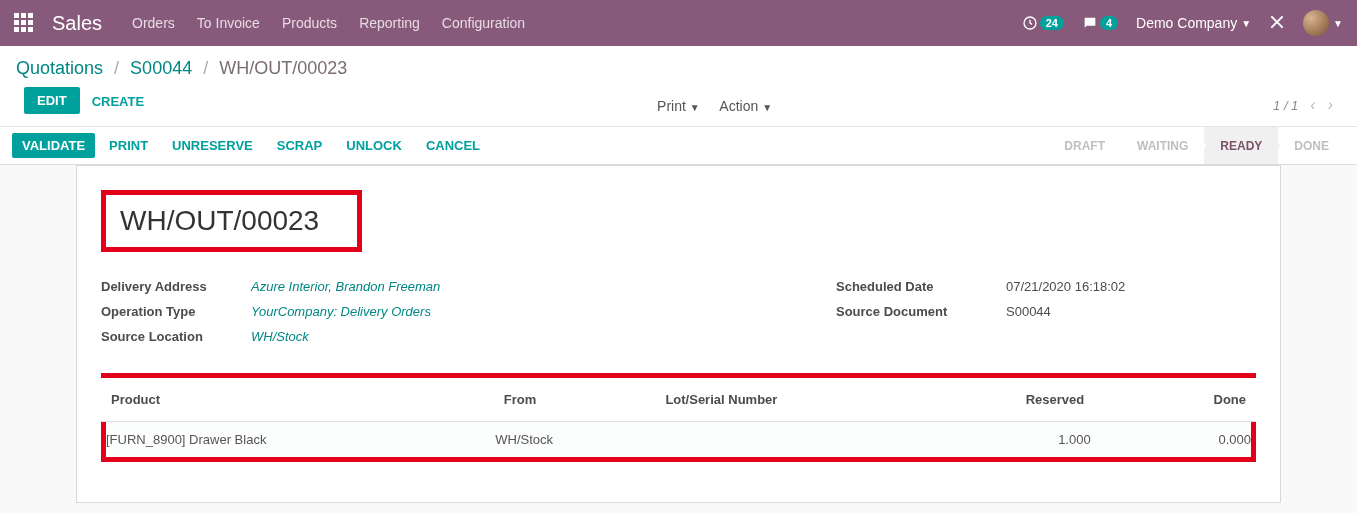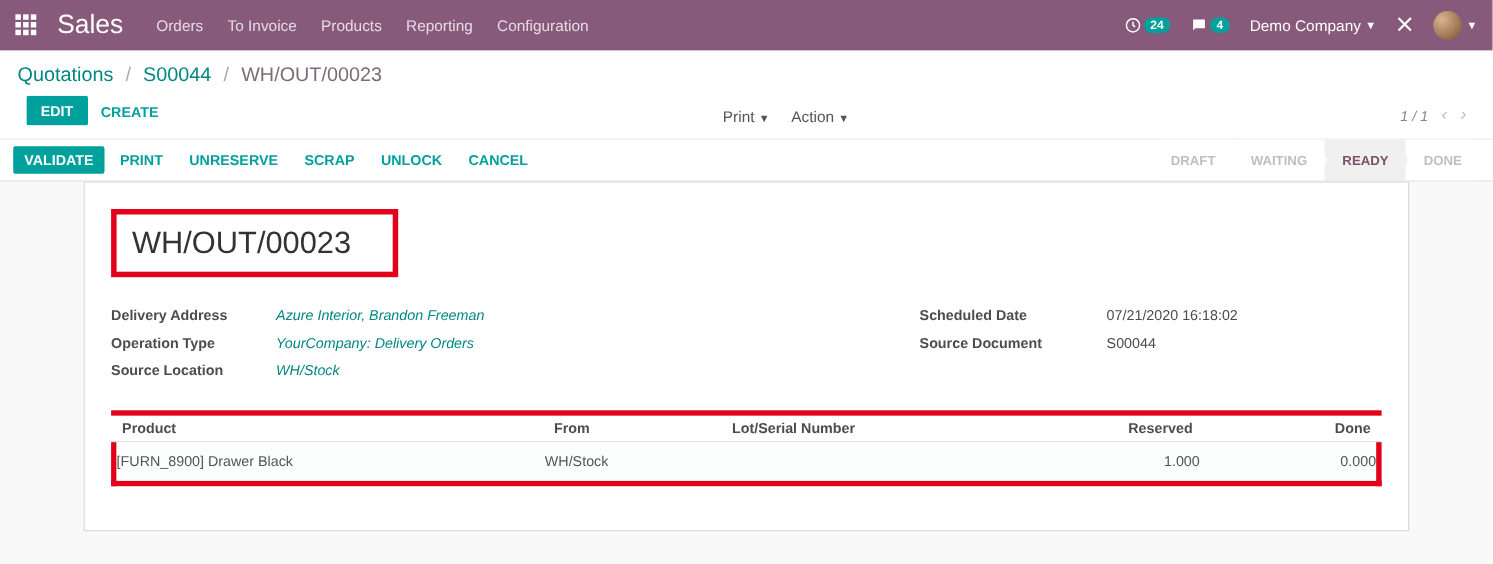--- a/index.html
+++ b/index.html
@@ -2,21 +2,21 @@
 <html><head>
 <meta charset="utf-8">
 <style>
   * { box-sizing: border-box; margin: 0; padding: 0; }
   body { font-family: -apple-system, "Helvetica Neue", Helvetica, Arial, sans-serif; font-size: 13px; color: #4c4c4c; background: #f9f9f9; }
 
   
   .navbar { background: #875a7b; color: #fff; height: 46px; display: flex; align-items: center; padding: 0 14px; }
   .navbar .apps-icon { width: 20px; height: 20px; display: grid; grid-template-columns: repeat(3, 5px); grid-template-rows: repeat(3, 5px); gap: 2px; margin-right: 18px; }
   .navbar .apps-icon span { background: #fff; width:5px; height:5px; }
-  .navbar .brand { font-size: 24px; font-weight: 500; margin-right: 30px; }
+  .navbar .brand { font-size: 20px; font-weight: 500; margin-right: 30px; }
   .navbar .menu { display: flex; gap: 22px; }
   .navbar .menu a { color: #e8dbe3; text-decoration: none; font-size: 14px; }
   .navbar .spacer { flex: 1; }
   .navbar .right { display: flex; align-items: center; gap: 18px; }
   .nav-icon-wrap { position: relative; display: flex; align-items: center; }
   .nav-badge { background: #00a09d; color: #fff; border-radius: 10px; font-size: 11px; font-weight: 700; padding: 1px 6px; margin-left: 2px; }
   .nav-icon-svg { width: 16px; height: 16px; fill: #fff; }
   .avatar { width: 26px; height: 26px; border-radius: 50%; background: radial-gradient(circle at 30% 30%, #d9b48f, #7a5230); }
   .caret-down { margin-left: 4px; font-size: 10px; }
 
@@ -62,21 +62,21 @@
   .info-value { color:#4c4c4c; }
 
   
   .tabs { display:flex; border-bottom:1px solid #ddd; }
   .tab { padding: 8px 16px; border:1px solid transparent; border-bottom:none; color:#6c757d; cursor:pointer; font-size:13px; background:#fff; margin-bottom:-1px;}
   .tab.active { border-color:#ddd; border-bottom:1px solid #fff; color:#4c4c4c; background:#fff; }
 
   
   .table-wrap { border:5px solid #e2001a; border-top-width:0; }
   .tbl { width:100%; border-collapse: collapse; font-size:13px;}
-  .tbl th { text-align:left; font-weight:700; color:#4c4c4c; padding:4px 10px; border-bottom:1px solid #ddd; background:#fff;}
+  .tbl th { text-align:left; font-weight:700; color:#4c4c4c; padding:14px 10px; border-bottom:1px solid #ddd; background:#fff;}
   .tbl th.right, .tbl td.right { text-align:right; }
   .tbl td { padding: 10px 0; color:#555; background:#fcfdfd;}
 
   .highlight-top-border { border-top: 5px solid #e2001a; }
 
   .xmark { width:16px; height:16px; position:relative; display:inline-block; }
   .xmark::before, .xmark::after { content:""; position:absolute; left:7px; top:0; width:2px; height:16px; background:#fff; }
   .xmark::before { transform: rotate(45deg);} .xmark::after{ transform: rotate(-45deg);}
 </style>
 </head>

